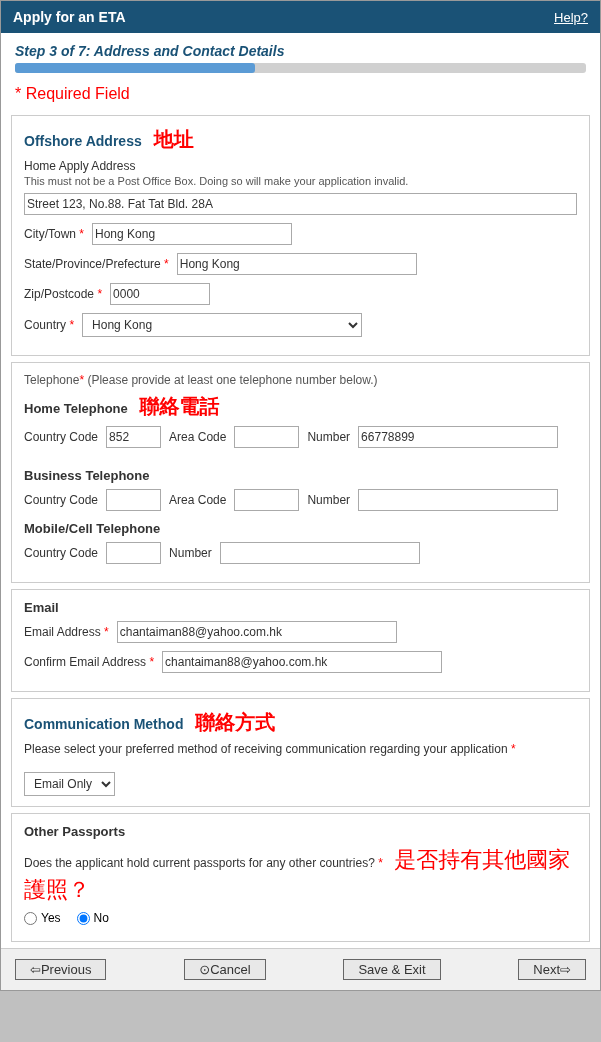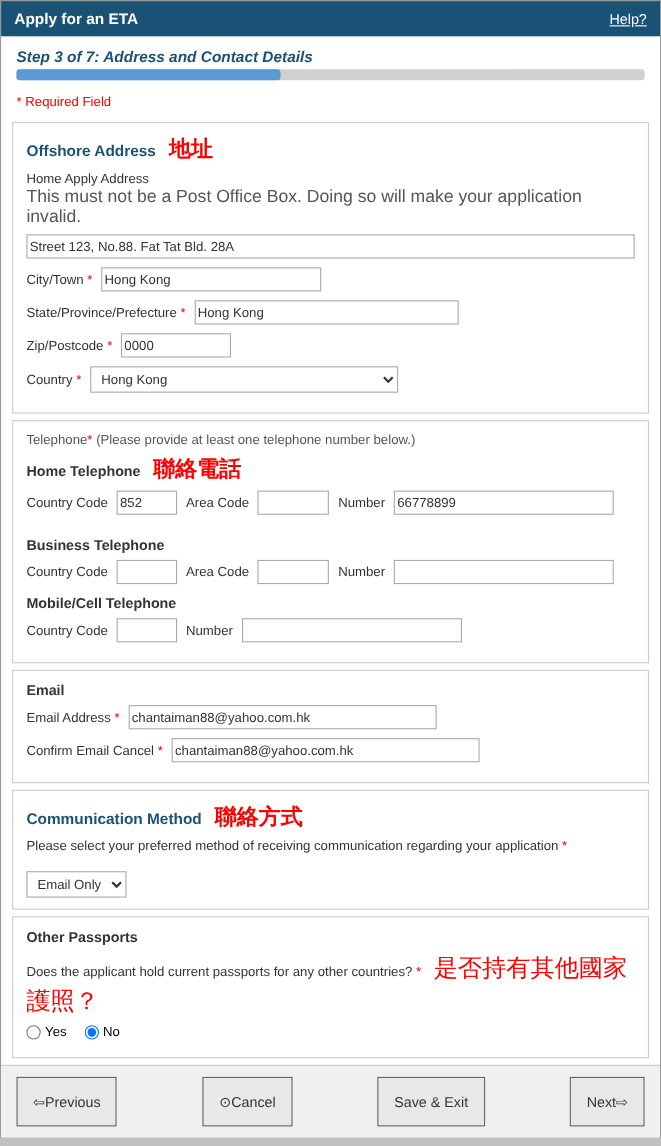--- a/index.html
+++ b/index.html
@@ -51,21 +51,21 @@
       width: 100%;
     }
     .progress-bar-fill {
       background: #5b9bd5;
       height: 10px;
       border-radius: 3px;
       width: 42%;
     }
     .required-note {
       color: red;
-      font-size: 12px;
+      font-size: 16px;
       padding: 2px 8px 6px 14px;
     }
     .section {
       border: 1px solid #ccc;
       margin: 6px 10px;
       padding: 10px 12px;
       background: #fff;
     }
     .section-title {
       font-weight: bold;
@@ -77,21 +77,21 @@
       color: red;
       font-size: 20px;
       margin-left: 8px;
     }
     .field-label {
       font-size: 12px;
       color: #333;
       margin-bottom: 2px;
     }
     .warning-text {
-      font-size: 16px;
+      font-size: 11px;
       color: #555;
       margin-bottom: 6px;
     }
     input[type="text"], input[type="email"] {
       border: 1px solid #aaa;
       padding: 3px 2px;
       font-size: 12px;
       color: #333;
       background: #fff;
     }
@@ -171,21 +171,21 @@
     }
     .footer-buttons {
       display: flex;
       justify-content: space-between;
       align-items: center;
       padding: 10px 14px;
       border-top: 1px solid #ccc;
       background: #f0f0f0;
     }
     .btn {
-      padding: 14px 14px;
+      padding: 2px 14px;
       font-size: 13px;
       cursor: pointer;
       border: 1px solid #666;
       background: #e8e8e8;
       color: #333;
     }
     .tel-main-label {
       font-size: 12px;
       color: #555;
       margin-bottom: 6px;
@@ -299,21 +299,21 @@
     <div class="tel-section-title">Email</div>
     <div class="inline-row form-row">
       <span class="inline-label">
         <span>Email Address</span>
         <span class="required-star"> *</span>
       </span>
       <input type="email" class="email-input" value="chantaiman88@yahoo.com.hk" style="">
     </div>
     <div class="inline-row form-row">
       <span class="inline-label">
-        <span>Confirm Email Cancel</span>
+        <span>Confirm Email Address</span>
         <span class="required-star"> *</span>
       </span>
       <input type="email" class="email-input" value="chantaiman88@yahoo.com.hk" style="">
     </div>
   </div>
 
   <div class="section">
     <div class="section-title">
       <span>Communication Method</span>
       <span class="section-title-cn">聯絡方式</span>

